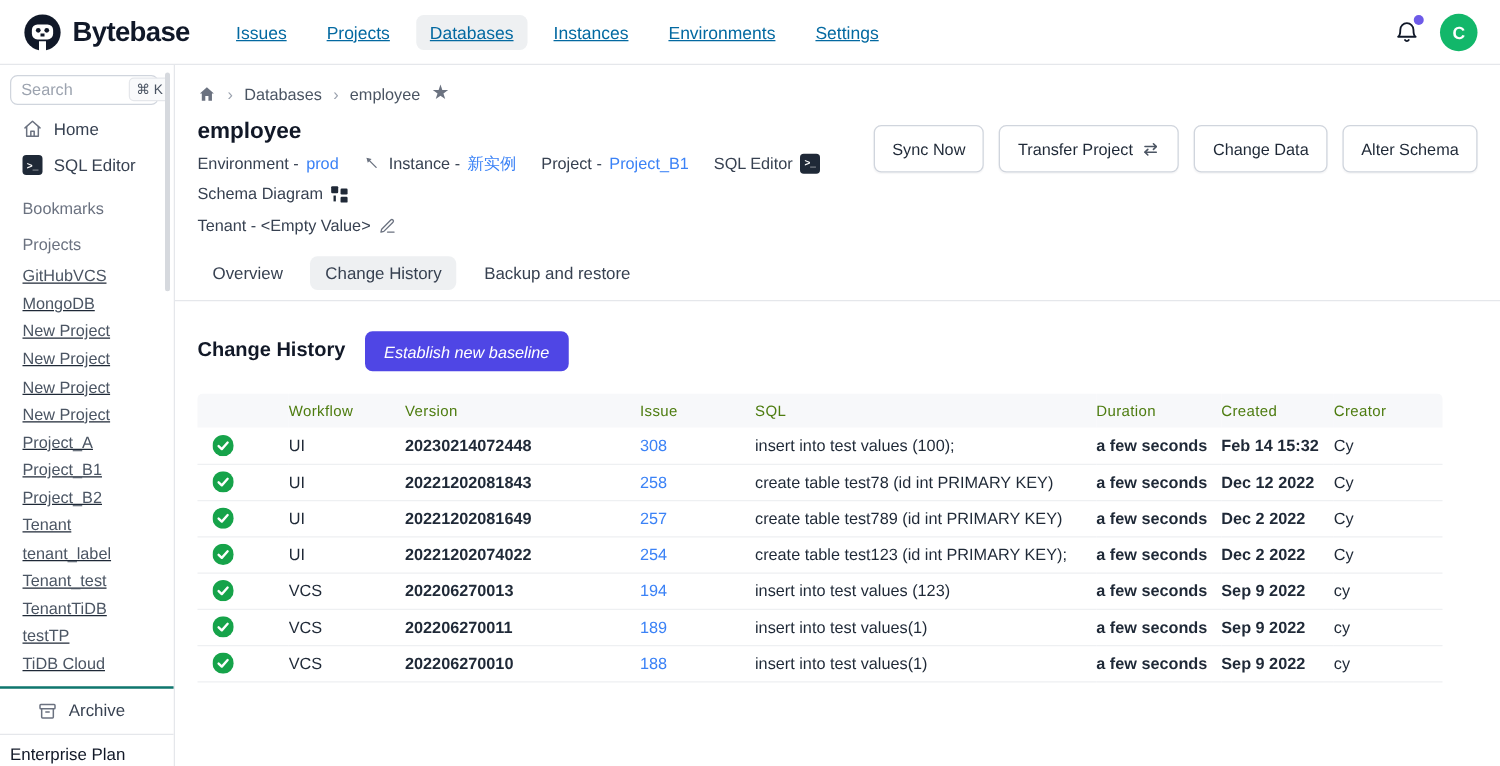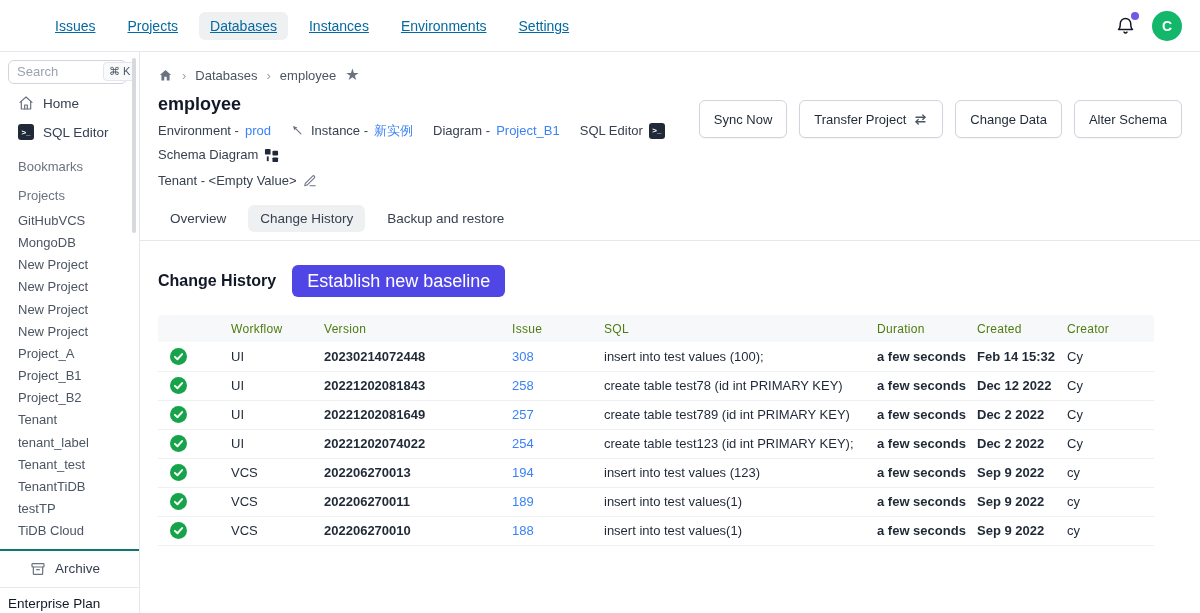--- a/index.html
+++ b/index.html
@@ -31,21 +31,21 @@
   .search-box { margin:8px 12px 5px 8px; height:27px; border:1px solid #d0d5dd; border-radius:6px;
     display:flex; align-items:center; padding:0 4px 0 8px; background:#fff; }
   .search-box input { border:none; outline:none; width:86px; font-size:13px; color:#374151;
     font-family:"Liberation Sans",sans-serif; }
   .search-box input::placeholder { color:#9ca3af; }
   .kbd { margin-left:auto; font-size:11px; color:#4b5563; border:1px solid #e5e7eb; background:#f9fafb;
     border-radius:4px; padding:2px 5px; white-space:nowrap; }
   .side-nav li { display:flex; align-items:center; gap:9px; height:29px; padding-left:18px;
     font-size:13.5px; color:#374151; cursor:pointer; }
   .side-section-label { padding-left:18px; font-size:13px; color:#6b7280; margin-top:12px; height:20px; }
-  .project-list { margin-top:4px; }
+  .project-list { margin-top:4px;text-decoration:underline; }
   .project-list li { height:22.2px; padding-left:18px; font-size:13px; color:#4b5563;
     display:flex; align-items:center; cursor:pointer; }
   .archive-row { border-top:2px solid #0f766e; margin-top:7px; padding:5px 12px; }
   .archive-row .item { display:flex; align-items:center; gap:9px; padding-left:18px; height:26px;
     font-size:13.5px; color:#374151; cursor:pointer; }
   .side-footer { margin-top:auto; border-top:1px solid #e5e7eb; padding:8px 0 2px 8px;
     font-size:13.5px; font-weight:500; color:#111827; flex-shrink:0; }
   .side-scrollbar { position:absolute; top:6px; right:3px; width:4px; height:175px;
     background:#d6d9de; border-radius:2px; }
   .term-icon { width:16px; height:16px; background:#1f2937; border-radius:3px; color:#fff;
@@ -71,21 +71,21 @@
     display:inline-flex; align-items:center; gap:7px; box-shadow:0 1px 1px rgba(16,24,40,.04); }
   .tabs { display:flex; gap:10px; margin-top:14px; padding-bottom:8px; }
   .tabs li { padding:6px 12px; border-radius:6px; font-size:13.5px; color:#374151; cursor:pointer; }
   .tabs li.active { background:#eef0f2; }
   .tabs-divider { border-bottom:1px solid #e5e7eb; }
 
   .content { padding:24px 18px 0 18px; }
   .section-head { display:flex; align-items:center; gap:16px; }
   .section-title { font-size:16px; font-weight:700; color:#111827; }
   .btn-primary { height:32px; padding:0 15px; border:none; border-radius:6px; color:#fff;
-    font-size:18px; font-weight:500; font-family:"Liberation Sans",sans-serif; cursor:pointer; }
+    font-size:13px; font-weight:500; font-family:"Liberation Sans",sans-serif; cursor:pointer;font-style:italic; }
 
   
   .history-table { margin-top:18px; width:996px; border-collapse:collapse; table-layout:fixed; }
   .history-table th { background:#f7f8fa; font-size:12px; font-weight:400; color:#4d7c0f;
     text-align:left; height:27px; letter-spacing:0.3px; padding:0; }
   .history-table th:first-child { border-top-left-radius:4px; }
   .history-table th:last-child { border-top-right-radius:4px; }
   .history-table td { height:29px; border-bottom:1px solid #eef0f2; padding:0; font-size:13px;
     color:#1f2937; white-space:nowrap; overflow:hidden; }
   td.c-status svg { margin-left:12px; }
@@ -93,20 +93,33 @@
   .c-version { font-weight:700; color:#111827; }
   .c-issue a { font-size:13px; }
   .c-duration, .c-created { font-weight:700; color:#111827; }
   .c-creator { font-weight:500; }
   .gray-ic { color:#6b7280; }
 </style>
 </head>
 <body>
 
 <header class="topbar">
+  <div class="logo">
+    <span>
+      <svg width="32" height="32" viewBox="0 0 32 32">
+        <circle cx="16" cy="16" r="14.5" fill="#101828"></circle>
+        <rect x="13.2" y="23" width="5.6" height="8" fill="#fff"></rect>
+        <rect x="7.5" y="9.5" width="17" height="12" rx="4.5" fill="#fff"></rect>
+        <circle cx="12.6" cy="14.2" r="1.9" fill="#101828"></circle>
+        <circle cx="19.4" cy="14.2" r="1.9" fill="#101828"></circle>
+        <rect x="14.4" y="16.8" width="3.2" height="2.4" fill="#101828"></rect>
+      </svg>
+    </span>
+    <span class="logo-text">Bytebase</span>
+  </div>
   <ul class="topnav">
 
       <li><span>Issues</span></li>
 
       <li><span>Projects</span></li>
 
       <li class="active"><span>Databases</span></li>
 
       <li><span>Instances</span></li>
 
@@ -225,21 +238,21 @@
             <span class="gap"></span>
             <span class="gray-ic">
               <svg width="14" height="14" viewBox="0 0 24 24" fill="none" stroke="#6b7280" stroke-width="1.8" stroke-linecap="round">
                 <path d="M5 5l12 12"></path>
                   <path d="M5 5l4 1-3 3-1-4z" fill="#6b7280"></path>
               </svg>
             </span>
             <span>Instance -</span>
             <a class="link">新实例</a>
             <span class="gap"></span>
-            <span>Diagram -</span>
+            <span>Project -</span>
             <a class="link">Project_B1</a>
             <span class="gap"></span>
             <span>SQL Editor</span>
             <span class="term-icon">&gt;_</span>
             <span class="gap"></span>
             <span>Schema Diagram</span>
             <span>
               <svg width="15" height="15" viewBox="0 0 16 16" fill="#1f2937">
                 <rect x="1" y="1" width="6" height="6" rx="1"></rect>
                   <rect x="9" y="3" width="6" height="5" rx="1"></rect>

